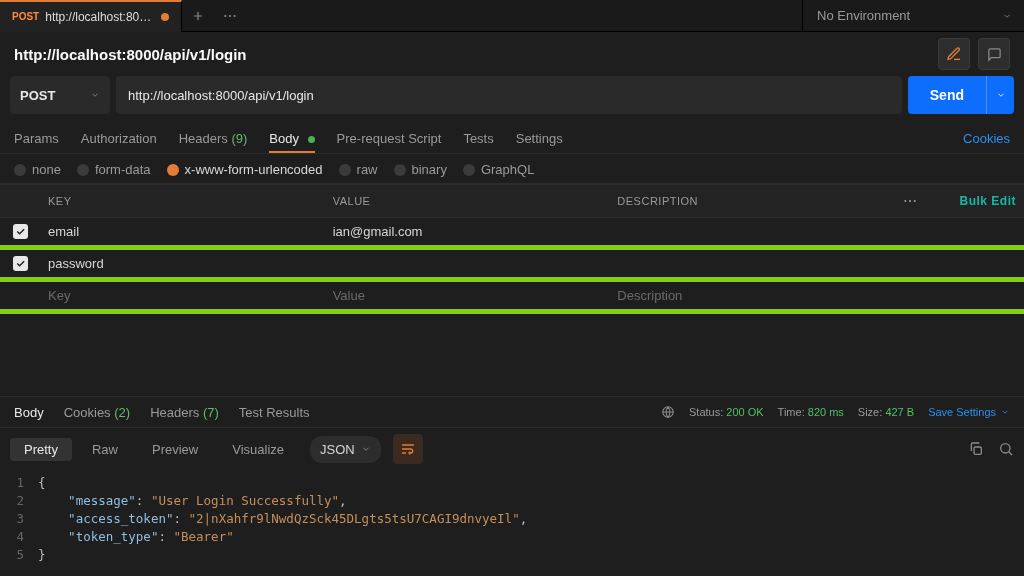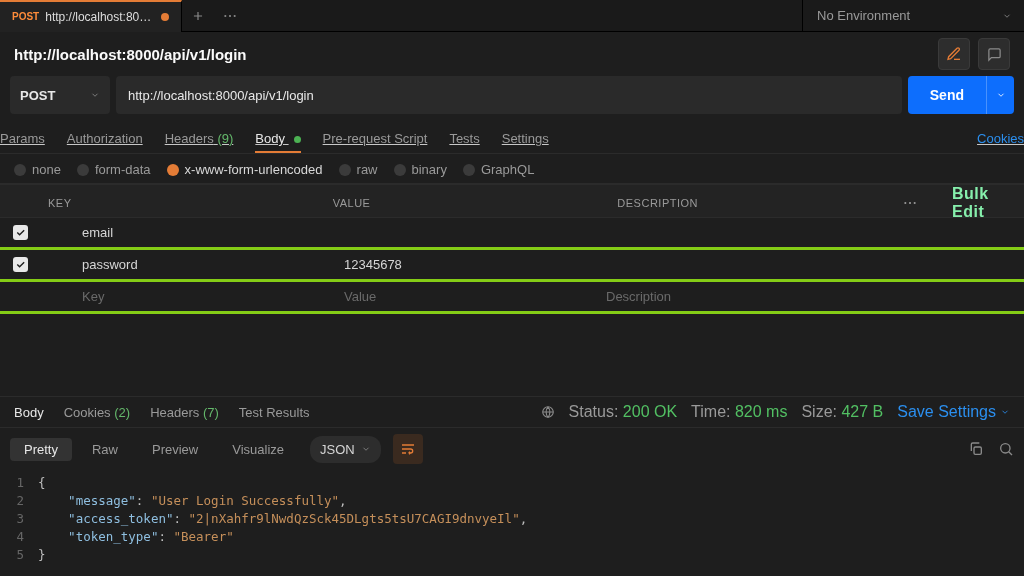--- a/index.html
+++ b/index.html
@@ -67,22 +67,22 @@
   }
   .send-group { display:flex; align-items:center; border-radius:4px; overflow:hidden; }
   .send {
     background:#0d6efd; color:#fff; font-weight:600; font-size:14px;
     height:38px; padding:0 22px; display:flex; align-items:center; cursor:pointer;
   }
   .send-caret { background:#0d6efd; height:38px; width:28px; display:flex; align-items:center; justify-content:center; cursor:pointer; border-left:1px solid rgba(255,255,255,.25);}
 
   
   .reqtabs {
-    display:flex; align-items:center; gap:22px; padding:0 0;
-    height:30px; border-bottom:1px solid #2b2b2b;text-decoration:underline;
+    display:flex; align-items:center; gap:22px; padding:0 14px;
+    height:30px; border-bottom:1px solid #2b2b2b;
   }
   .reqtab { color:#9a9a9a; cursor:pointer; position:relative; }
   .reqtab .count { color:#64b86b; }
   .reqtab.active { color:#e8e8e8; }
   .reqtab.active::after {
     content:""; position:absolute; left:0; right:0; bottom:-7px;
     height:2px; background:#e47c36;
   }
   .reqtab .dotg { width:7px; height:7px; border-radius:50%; background:#4cb253; display:inline-block; margin-left:5px; vertical-align:middle;}
   .cookies-link { margin-left:auto; color:#2b8fef; cursor:pointer; }
@@ -95,46 +95,46 @@
   .radio.sel .bullet { background:#e47c36; }
 
   
   .kvhead {
     display:grid; grid-template-columns: 40px 1fr 1fr 1fr 50px 80px;
     align-items:center; height:34px; background:#232323;
     border-top:1px solid #2b2b2b; border-bottom:1px solid #2b2b2b;
     font-size:11px; letter-spacing:.5px; color:#9a9a9a;
   }
   .kvhead > div { padding:0 8px; }
-  .bulk { color:#86efac; cursor:pointer; font-weight:600; text-align:left; font-size:16px;}
+  .bulk { color:#14b8a6; cursor:pointer; font-weight:600; text-align:right; font-size:12px;}
   .dots { text-align:center; cursor:pointer; }
 
   
-  .kvrow { display:grid; grid-template-columns:40px 1fr 1fr 1fr 50px 80px; align-items:center; height:32px; border-bottom:3px solid #84cc16;gap:34px;}
+  .kvrow { display:grid; grid-template-columns:40px 1fr 1fr 1fr 50px 80px; align-items:center; height:32px; border-bottom:5px solid #84cc16;}
   .kvrow > div { padding:0 8px; color:#d6d6d6; }
   .kvrow.placeholder > div { color:#6a6a6a; }
   .chk { width:40px; display:flex; align-items:center; justify-content:center; }
   .chkbox {
     width:15px; height:15px; border-radius:3px; background:#e8e8e8;
     display:flex; align-items:center; justify-content:center; cursor:pointer;
   }
   .chkbox svg { width:11px; height:11px; }
 
   
   .gap { height:82px; background:#1e1e1e; }
 
   
   .resptabs {
     display:flex; align-items:center; gap:20px; padding:0 14px;
     height:32px; border-top:1px solid #2b2b2b; border-bottom:1px solid #2b2b2b;
   }
   .resptab { color:#9a9a9a; cursor:pointer; }
   .resptab.active { color:#e8e8e8; }
   .resptab .count { color:#64b86b; }
-  .resp-right { margin-left:auto; display:flex; align-items:center; gap:14px; color:#9a9a9a; font-size:16px;}
+  .resp-right { margin-left:auto; display:flex; align-items:center; gap:14px; color:#9a9a9a; font-size:11px;}
   .ok   { color:#52c063; }
   .save-resp { color:#2b8fef; cursor:pointer; display:flex; align-items:center; gap:4px;}
 
   
   .resptool {
     display:flex; align-items:center; gap:6px; padding:6px 10px;
   }
   .segbtn { padding:4px 14px; color:#9a9a9a; border-radius:4px; cursor:pointer;}
   .segbtn.active { background:#333; color:#e8e8e8; }
   .jsondd { display:flex; align-items:center; gap:6px; padding:6px 10px; background:#2d2d2d; border-radius:12px; cursor:pointer; color:#d6d6d6; margin-left:6px;}
@@ -285,34 +285,34 @@
 
 <div class="kvrow">
   <div class="chk">
       <span class="chkbox">
         <svg viewBox="0 0 24 24" fill="none" stroke="#1e1e1e" stroke-width="3">
           <path d="M5 12l5 5L20 7"></path>
         </svg>
       </span>
     </div>
   <div>email</div>
+  <div>ian@gmail.com</div>
   <div></div>
     <div></div>
     <div></div>
 </div>
 <div class="kvrow">
   <div class="chk">
       <span class="chkbox">
         <svg viewBox="0 0 24 24" fill="none" stroke="#1e1e1e" stroke-width="3">
           <path d="M5 12l5 5L20 7"></path>
         </svg>
       </span>
     </div>
   <div>password</div>
-  <div>12345678</div>
   <div></div>
     <div></div>
     <div></div>
 </div>
 <div class="kvrow placeholder">
   <div class="chk"></div>
   <div>Key</div>
   <div>Value</div>
   <div>Description</div>
     <div></div>

